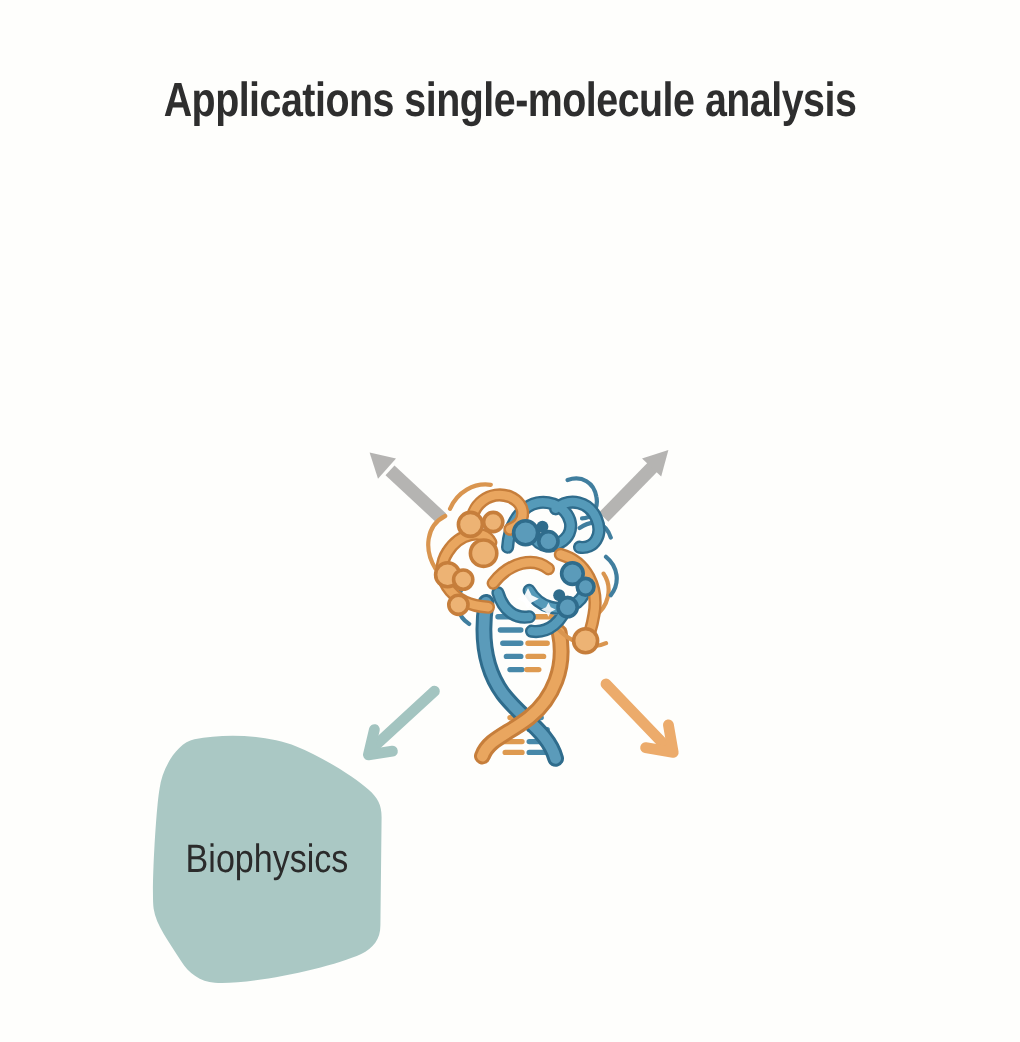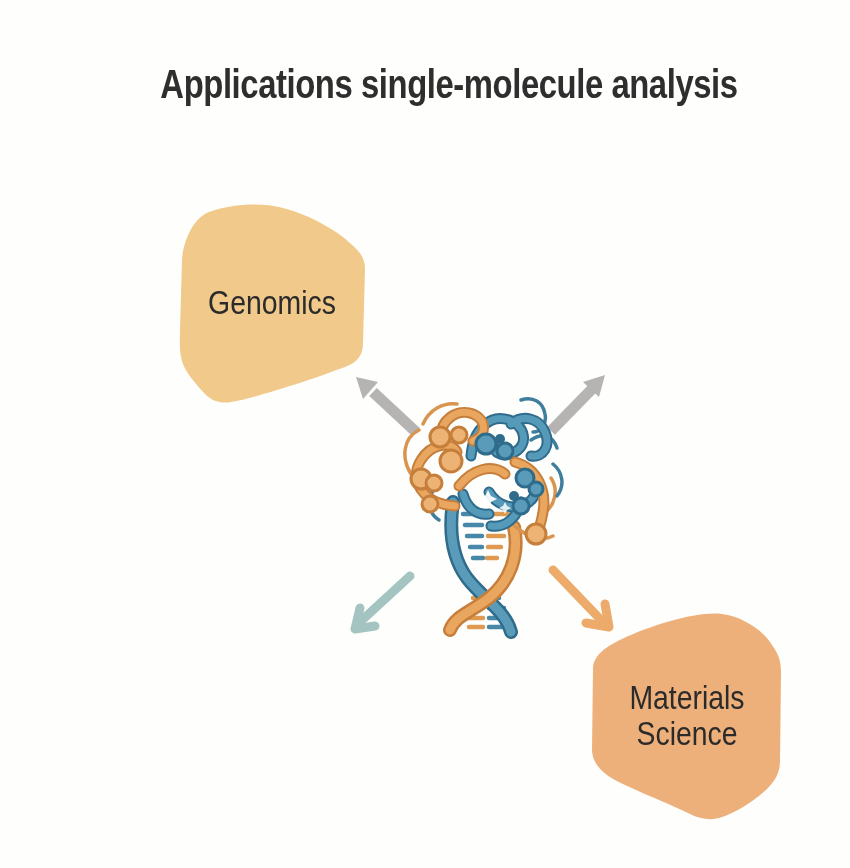--- a/index.html
+++ b/index.html
@@ -2,21 +2,21 @@
 <html><head>
 <meta charset="utf-8">
 <style>
   html,body{margin:0;padding:0;}
   body{
     width:850px;height:868px;position:relative;overflow:hidden;
     background:#FEFEFC;
     font-family:"Liberation Sans", sans-serif;
     -webkit-font-smoothing:antialiased;
   }
-  .canvas{position:absolute;inset:0;margin-left:48px;}
+  .canvas{position:absolute;inset:0;}
 
   .title{
     position:absolute;left:0;right:0;top:62px;
     text-align:center;
     font-size:40px;font-weight:600;color:#2e2e2e;
     letter-spacing:-0.5px;
     transform:scaleX(0.82);
     white-space:nowrap;
   }
 
@@ -132,40 +132,28 @@
       <g fill="#2F6C8C" stroke="none">
         <circle cx="107" cy="45" r="5"></circle>
           <circle cx="121" cy="102" r="5"></circle>
       </g>
 
       <path fill="#ffffff" opacity="0.92" d="M95 96 L98 102 L104 105 L98 108 L95 114 L92 108 L86 105 L92 102 Z"></path>
       <path fill="#ffffff" opacity="0.85" d="M112 108 L114 112 L118 114 L114 116 L112 120 L110 116 L106 114 L110 112 Z"></path>
     </g>
   </svg>
 
-  <div class="node node-genomics">
-    <svg viewBox="0 0 186 194" preserveAspectRatio="none">
-      <path class="blob-genomics" d="M30 6 C52 -2 82 -4 104 2 C132 9 160 26 172 38 C181 46 186 52 186 63
-               L184 138 C184 150 177 157 166 161 C134 173 80 191 52 196
-               C42 198 33 195 26 188 C17 178 6 166 3 155 C0 145 1 134 1 124
-               L3 54 C4 36 14 12 30 6 Z" fill="#F1C98A"></path>
+
+
+  <div class="node node-biophysics">
+    <svg viewBox="0 0 191 205" preserveAspectRatio="none">
+      <path class="blob-biophysics" d="M35 3 C60 -2 95 -1 120 9 C140 17 168 34 180 45 C188 52 191 58 191 68
+               L190 158 C190 170 184 177 174 182 C148 194 80 208 52 206
+               C40 205 30 198 24 188 C14 172 3 158 1 144 C-1 130 3 60 6 44
+               C8 28 20 6 35 3 Z" fill="#AAC8C4"></path>
     </svg>
     <div class="label">
-      <span>Genomics</span>
+      <span>Biophysics</span>
     </div>
   </div>
 
 
-
-  <div class="node node-materials">
-    <svg viewBox="0 0 190 205" preserveAspectRatio="none">
-      <path class="blob-materials" d="M30 26 C60 12 105 -2 130 1 C150 3 172 18 180 32 C187 42 189 48 189 60
-               L188 148 C188 160 183 168 175 176 C160 190 142 200 130 204
-               C120 208 108 206 98 201 C72 188 28 172 15 162 C5 154 1 148 0 138
-               L1 56 C1 42 15 33 30 26 Z" fill="#EEB07A"></path>
-    </svg>
-    <div class="label">
-      <span>Materials</span>
-      <span>Science</span>
-    </div>
-  </div>
-
 </div>
 
 </body></html>

